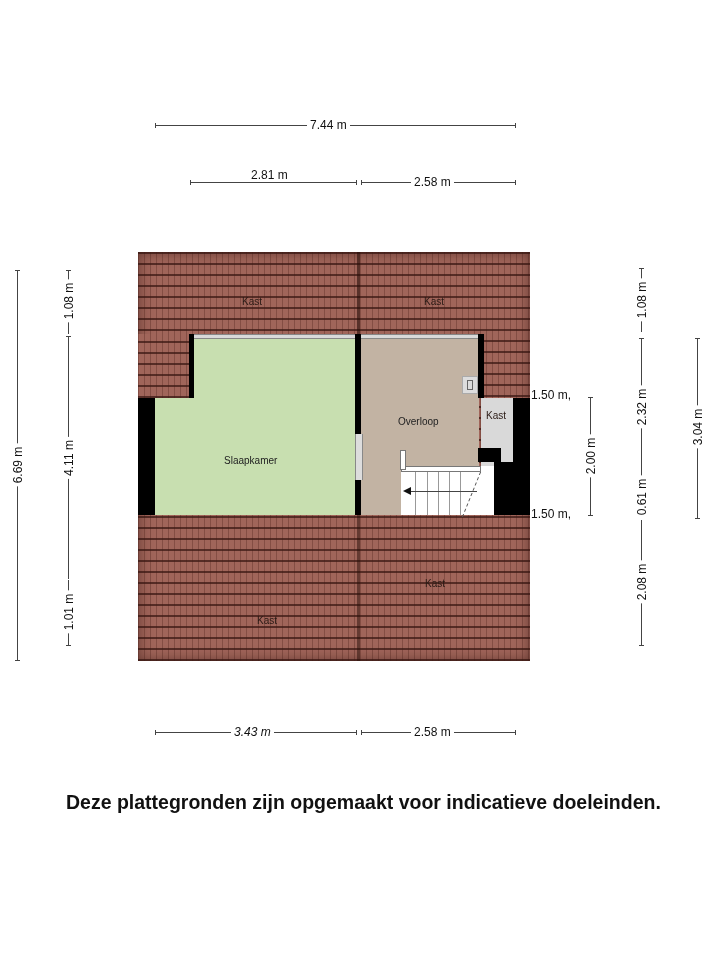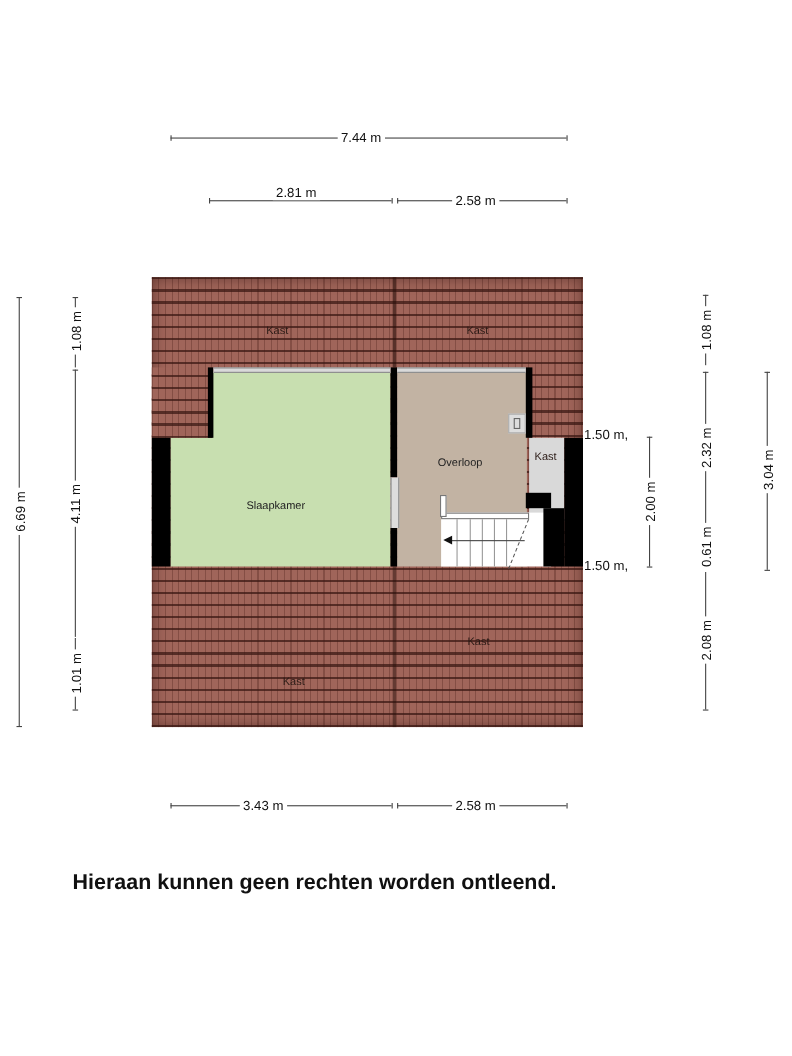--- a/index.html
+++ b/index.html
@@ -46,21 +46,21 @@
   <div class="hline" style="left:361px; top:182px; width:154px;"></div>
   <div class="tick-v" style="left:361px; top:180px;"></div>
   <div class="tick-v" style="left:515px; top:180px;"></div>
   <span class="abs dimtxt" style="left:411px; top:175px;">2.58 m</span>
 </div>
 
 <div>
   <div class="hline" style="left:155px; top:732px; width:201px;"></div>
   <div class="tick-v" style="left:155px; top:730px;"></div>
   <div class="tick-v" style="left:356px; top:730px;"></div>
-  <span class="abs dimtxt" style="left:218px; top:725px;">3.43 m</span>
+  <span class="abs dimtxt" style="left:231px; top:725px;font-style:italic;">3.43 m</span>
 </div>
 <div>
   <div class="hline" style="left:361px; top:732px; width:154px;"></div>
   <div class="tick-v" style="left:361px; top:730px;"></div>
   <div class="tick-v" style="left:515px; top:730px;"></div>
   <span class="abs dimtxt" style="left:411px; top:725px;">2.58 m</span>
 </div>
 
 <div>
   <div class="vline" style="left:17px; top:270px; height:390px;"></div>
@@ -165,14 +165,14 @@
   <span class="kast-label" style="left:242px; top:296px;">Kast</span>
   <span class="kast-label" style="left:424px; top:296px;">Kast</span>
   <span class="kast-label" style="left:257px; top:615px;">Kast</span>
   <span class="kast-label" style="left:425px; top:578px;">Kast</span>
 
   <span class="abs dimtxt" style="left:528px; top:388px; background:transparent;">1.50 m,</span>
   <span class="abs dimtxt" style="left:528px; top:507px; background:transparent;">1.50 m,</span>
 </div>
 
 <div class="disclaimer">
-  <div>Hieraan kunnen geen rechten worden ontleend.</div>
+  <div>Deze plattegronden zijn opgemaakt voor indicatieve doeleinden.</div>
 </div>
 
 </body></html>

